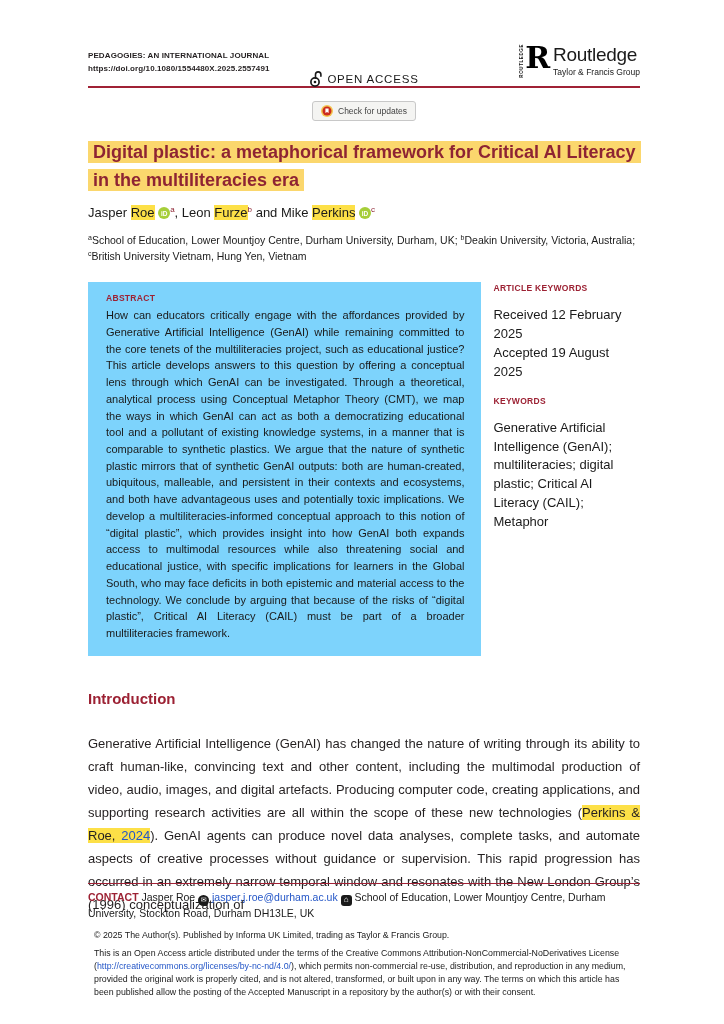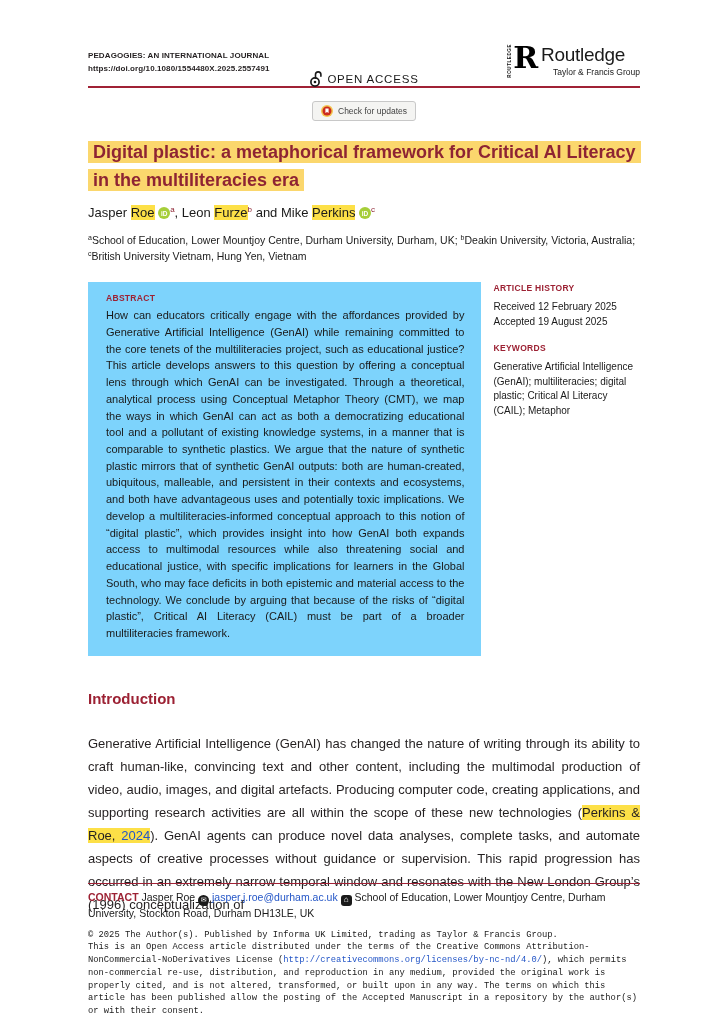--- a/index.html
+++ b/index.html
@@ -23,21 +23,21 @@
   .logo-vert {
     writing-mode:vertical-rl; transform:rotate(180deg);
     font-size:4.5px; font-weight:700; letter-spacing:.6px; color:#111;
     line-height:1; padding-left:1px;
   }
   .logo-R {
     font-family:"DejaVu Serif", serif; font-weight:900; font-size:30px; line-height:.95;
     color:#000; letter-spacing:-2px;
   }
   .logo-text .pub-name { font-size:19px; color:#1a1a1a; letter-spacing:-.3px; }
-  .logo-text .pub-group { font-size:8.5px; color:#1a1a1a; margin-top:1px;margin-left:12px; }
+  .logo-text .pub-group { font-size:8.5px; color:#1a1a1a; margin-top:1px; }
 
   .rule { border:none; border-top:2px solid #a02135; margin-top:8px; }
   .rule-thin { border:none; border-top:1.5px solid #a02135; }
 
   
   .access-row { display:flex; justify-content:flex-end; align-items:center; gap:14px; margin-top:11px; height:22px;flex-direction:column; }
   .oa-wrap { display:flex; align-items:center; gap:5px; }
   .oa-label { font-size:11.5px; letter-spacing:.8px; color:#1a1a1a; }
   .cfu-btn {
     display:inline-flex; align-items:center; gap:5px;
@@ -62,21 +62,21 @@
   .affils { margin-top:12px; font-size:10.5px; line-height:1.55; color:#1a1a1a; max-width:560px; }
   .affil-sup { font-size:7px; vertical-align:super; }
 
   
   .cols { display:flex; margin-top:18px; gap:12px; }
   .abstract-box { width:402px; background:#7dd3fc; padding:11px 17px 14px 18px; }
   .mini-head { font-size:8.5px; font-weight:700; color:#9c2133; letter-spacing:.3px; }
   .abstract-text { margin-top:4px; font-size:11px; line-height:1.52; text-align:justify; color:#1a1a1a; }
   .side-col { width:150px; padding-top:1px; }
   .side-col .blockgap { margin-top:14px; }
-  .side-text { margin-top:7px; font-size:10px; line-height:1.45; color:#1a1a1a; }
+  .side-text { margin-top:13px; font-size:13px; line-height:1.45; color:#1a1a1a; }
 
   
   .section-head { margin-top:34px; font-size:15px; font-weight:700; color:#9c2133; }
   .body-para { margin-top:25px; font-size:13px; line-height:23px; text-align:justify; color:#231f20; }
   .link { color:#2456c7; text-decoration:none; cursor:pointer; }
 
   
   .footnote { position:absolute; left:88px; right:84px; top:883px; }
   .contact-para { margin-top:6px; font-size:10.5px; line-height:1.5; color:#1a1a1a; }
   .contact-label { color:#9c2133; font-weight:700; }
@@ -84,21 +84,21 @@
     display:inline-flex; width:11px; height:11px; border-radius:50%;
     background:#1a1a1a; color:#fff; font-size:7px;
     align-items:center; justify-content:center; vertical-align:-1px;
   }
   .square-ic {
     display:inline-flex; width:11px; height:11px; border-radius:3px;
     background:#1a1a1a; color:#fff; font-size:8px;
     align-items:center; justify-content:center; vertical-align:-1px;
   }
   .copyright { margin-top:7px; font-size:8.8px; line-height:1.45; color:#1a1a1a; }
-  .copyright p { margin:0;font-family:Liberation Mono, monospace; }
+  .copyright p { margin:6px; }
 </style>
 </head>
 <body>
 
 <div class="page">
   <div class="content">
 
     <div class="hdr-row">
       <div class="journal-block">
         <div>PEDAGOGIES: AN INTERNATIONAL JOURNAL</div>
@@ -141,21 +141,21 @@
     <div class="authors"><span><span>Jasper </span><span class="hl-b">Roe</span> <span class="orcid-badge">iD</span><span class="author-sup">a</span><span>, </span></span><span><span>Leon </span><span class="hl-b">Furze</span><span class="author-sup">b</span><span> and </span></span><span><span>Mike </span><span class="hl-b">Perkins</span> <span class="orcid-badge">iD</span><span class="author-sup">c</span></span></div>
 
     <div class="affils"><span class="affil-sup">a</span><span>School of Education, Lower Mountjoy Centre, Durham University, Durham, UK; </span><span class="affil-sup">b</span><span>Deakin University, Victoria, Australia; </span><span class="affil-sup">c</span><span>British University Vietnam, Hung Yen, Vietnam</span></div>
 
     <div class="cols">
       <div class="abstract-box">
         <div class="mini-head">ABSTRACT</div>
         <div class="abstract-text">How can educators critically engage with the affordances provided by Generative Artificial Intelligence (GenAI) while remaining committed to the core tenets of the multiliteracies project, such as educational justice? This article develops answers to this question by offering a conceptual lens through which GenAI can be investigated. Through a theoretical, analytical process using Conceptual Metaphor Theory (CMT), we map the ways in which GenAI can act as both a democratizing educational tool and a pollutant of existing knowledge systems, in a manner that is comparable to synthetic plastics. We argue that the nature of synthetic plastic mirrors that of synthetic GenAI outputs: both are human-created, ubiquitous, malleable, and persistent in their contexts and ecosystems, and both have advantageous uses and potentially toxic implications. We develop a multiliteracies-informed conceptual approach to this notion of “digital plastic”, which provides insight into how GenAI both expands access to multimodal resources while also threatening social and educational justice, with specific implications for learners in the Global South, who may face deficits in both epistemic and material access to the technology. We conclude by arguing that because of the risks of “digital plastic”, Critical AI Literacy (CAIL) must be part of a broader multiliteracies framework.</div>
       </div>
       <div class="side-col">
-        <div class="mini-head">ARTICLE HISTORY</div>
+        <div class="mini-head">ARTICLE KEYWORDS</div>
         <div class="side-text">
           <div>Received 12 February 2025</div>
           <div>Accepted 19 August 2025</div>
         </div>
         <div class="mini-head blockgap">KEYWORDS</div>
         <div class="side-text">Generative Artificial Intelligence (GenAI); multiliteracies; digital plastic; Critical AI Literacy (CAIL); Metaphor</div>
       </div>
     </div>
 
     <h2 class="section-head">Introduction</h2>

